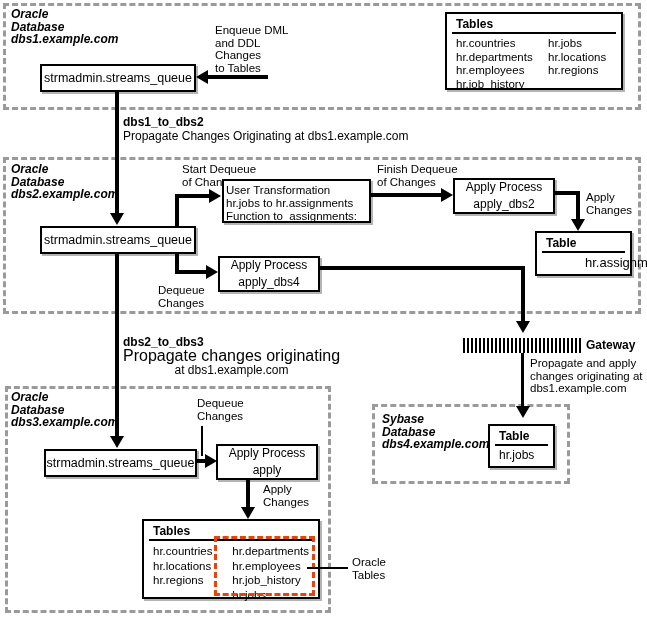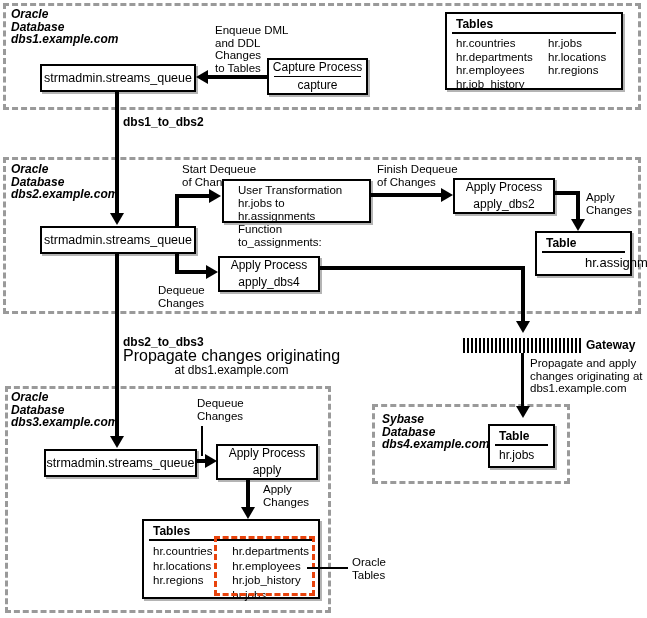--- a/index.html
+++ b/index.html
@@ -22,21 +22,21 @@
   .cols { display:flex; }
   .ann { position:absolute; font-size:11.5px; line-height:12.5px; white-space:nowrap; }
   .bold { font-weight:bold; font-size:12px; }
   .hline, .vline { position:absolute; background:#000; }
   .thin { background:#000; }
   .ah { position:absolute; width:0; height:0; }
   .ah-left  { border-top:7px solid transparent; border-bottom:7px solid transparent; border-right:12px solid #000; }
   .ah-right { border-top:7px solid transparent; border-bottom:7px solid transparent; border-left:12px solid #000; }
   .ah-down  { border-left:7px solid transparent; border-right:7px solid transparent; border-top:12px solid #000; }
   .stripes { position:absolute; background:repeating-linear-gradient(90deg,#000 0 2px,#fff 2px 4px); }
-  .txm { font-size:11.5px; line-height:13px; padding:3px 14px; }
+  .txm { font-size:11.5px; line-height:13px; padding:3px 2px; }
 </style>
 </head>
 <body>
 
 <div id="canvas">
 
   <div class="region" style="left:3px;top:3px;width:638px;height:107px;"></div>
   <div class="region" style="left:3px;top:157px;width:638px;height:157px;"></div>
   <div class="region" style="left:5px;top:386px;width:326px;height:227px;"></div>
   <div class="region" style="left:372px;top:404px;width:198px;height:80px;"></div>
@@ -64,25 +64,20 @@
 
   <div class="box qbox" style="left:40px;top:64px;width:156px;height:28px;">strmadmin.streams_queue</div>
 
   <div class="ann" style="left:215px;top:24px;">
     <div>Enqueue DML</div>
       <div>and DDL</div>
     <div>Changes</div>
       <div>to Tables</div>
   </div>
 
-  <div class="box proc" style="left:267px;top:58px;width:101px;height:37px;">
-    <div>Capture Process</div>
-    <div class="divider"></div>
-    <div>capture</div>
-  </div>
 
   <div class="box tbl" style="left:445px;top:12px;width:178px;height:78px;">
     <div class="hdr">Tables</div>
     <div class="divider"></div>
     <div class="body cols">
       <div style="width:92px;">
         <div>hr.countries</div>
           <div>hr.departments</div>
         <div>hr.employees</div>
           <div>hr.job_history</div>
@@ -96,20 +91,21 @@
   </div>
 
   <div class="hline" style="left:207px;top:75px;width:61px;height:4px;"></div>
   <div class="ah ah-left" style="left:196px;top:70px;"></div>
 
   <div class="vline" style="left:115px;top:92px;width:4px;height:122px;"></div>
   <div class="ah ah-down" style="left:110px;top:213px;"></div>
 
   <div class="ann" style="left:123px;top:116px;">
     <div class="bold">dbs1_to_dbs2</div>
+    <div style="font-size:12px;line-height:14px;">Propagate Changes Originating at dbs1.example.com</div>
   </div>
 
   <div class="box qbox" style="left:40px;top:226px;width:156px;height:28px;">strmadmin.streams_queue</div>
 
   <div class="ann" style="left:182px;top:163px;">
     <div>Start Dequeue</div>
       <div>of Changes</div>
   </div>
   <div class="ann" style="left:377px;top:163px;">
     <div>Finish Dequeue</div>

